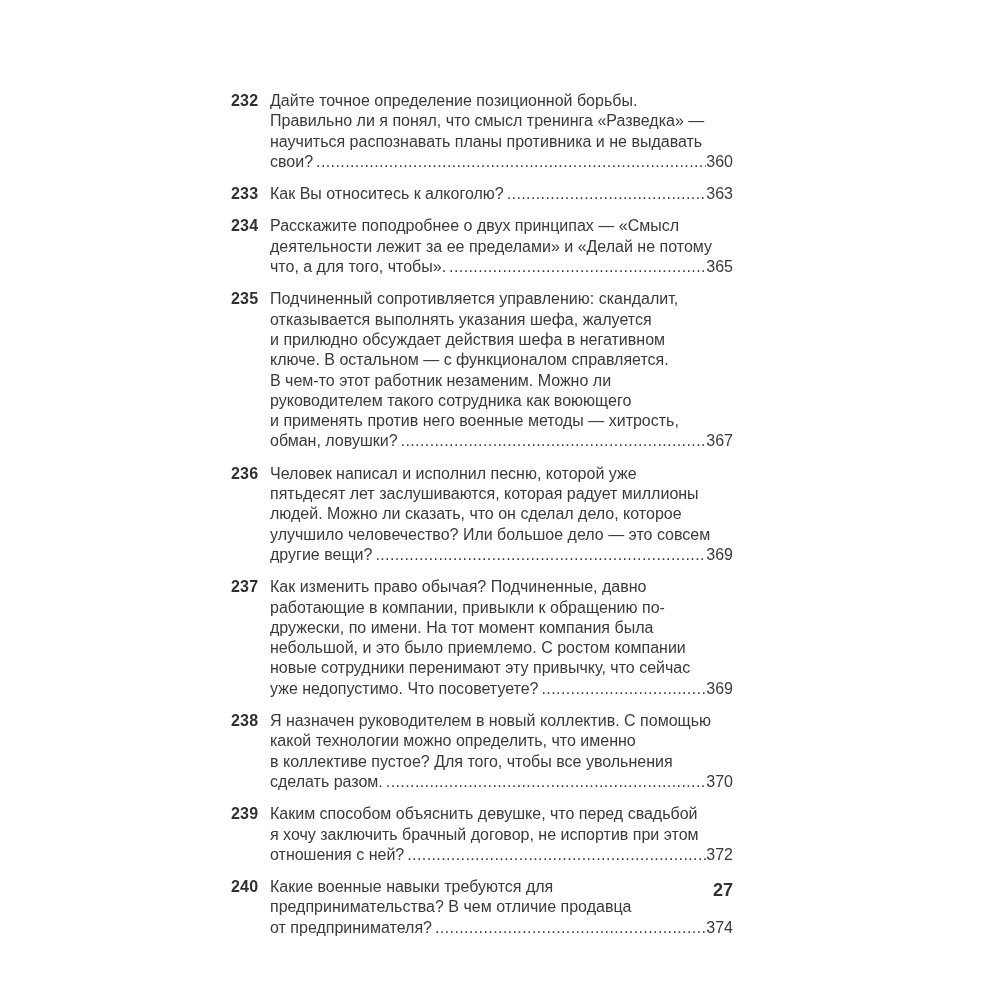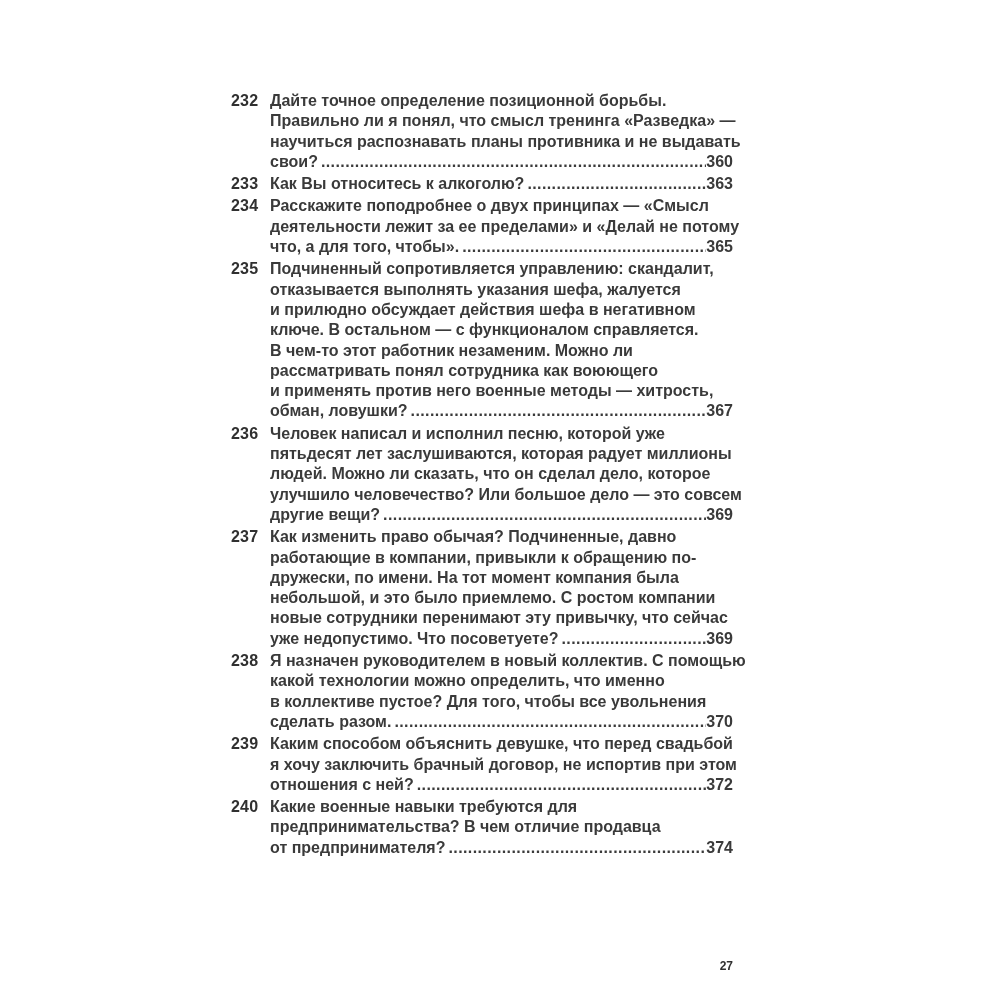--- a/index.html
+++ b/index.html
@@ -23,36 +23,36 @@
     position: absolute;
     left: 231px;
     top: 91px;
     width: 502px;
     font-size: 16px;
     line-height: 20.3px;
     color: #3a3a3a;
   }
   .entry {
     display: flex;
-    margin-top: 2px;
+    margin-top: 12px;
   }
   .entry:first-child { margin-top: 0; }
   .num {
     width: 30px;
     min-width: 30px;
     margin-right: 9px;
     font-weight: bold;
     color: #303030;
     letter-spacing: 0.2px;
   }
   .body {
     flex: 1;
     min-width: 0;
   }
-  .line { white-space: nowrap; font-weight: bold; }
+  .line { white-space: nowrap; }
   .line.last {
     display: flex;
     align-items: baseline;
   }
   .txt { white-space: nowrap; text-align: right; }
   .dots {
     flex: 1;
     align-self: stretch;
     position: relative;
     overflow: hidden;
@@ -64,24 +64,24 @@
     left: 0;
     white-space: nowrap;
     line-height: 20.3px;
     letter-spacing: 0.4px;
     color: #3a3a3a;
   }
   .pg { white-space: nowrap; text-align: right; }
   .footer {
     position: absolute;
     left: 231px;
-    top: 956px;
+    top: 880px;
     width: 502px;
     text-align: right;
-    font-size: 12px;
+    font-size: 18px;
     font-weight: bold;
     color: #303030;
     line-height: 20.3px;
   }
 </style>
 </head>
 <body>
 
 <div class="page" style="background: rgb(255, 255, 255); color: rgb(58, 58, 58);">
   <section class="toc" id="toc">
@@ -127,21 +127,21 @@
         </div>
       </div>
       <div class="entry">
         <span class="num">235</span>
         <div class="body">
           <div class="line">Подчиненный сопротивляется управлению: скандалит,</div>
           <div class="line">отказывается выполнять указания шефа, жалуется</div>
           <div class="line">и прилюдно обсуждает действия шефа в негативном</div>
           <div class="line">ключе. В остальном — с функционалом справляется.</div>
           <div class="line">В чем-то этот работник незаменим. Можно ли</div>
-          <div class="line">рассматривать понял сотрудника как воюющего</div>
+          <div class="line">руководителем такого сотрудника как воюющего</div>
           <div class="line">и применять против него военные методы — хитрость,</div>
           <div class="line last">
             <span class="txt">обман, ловушки?</span>
             <span class="dots">
               <span class="dots-inner">............................................................................................................................................................................................................................</span>
             </span>
             <span class="pg">367</span>
           </div>
         </div>
       </div>

